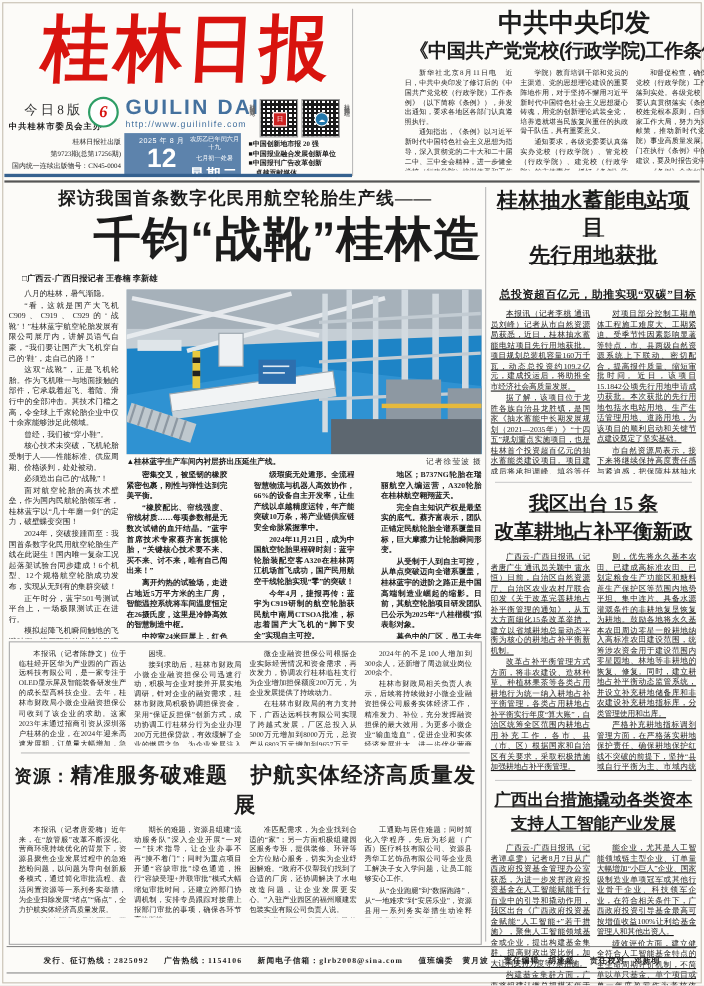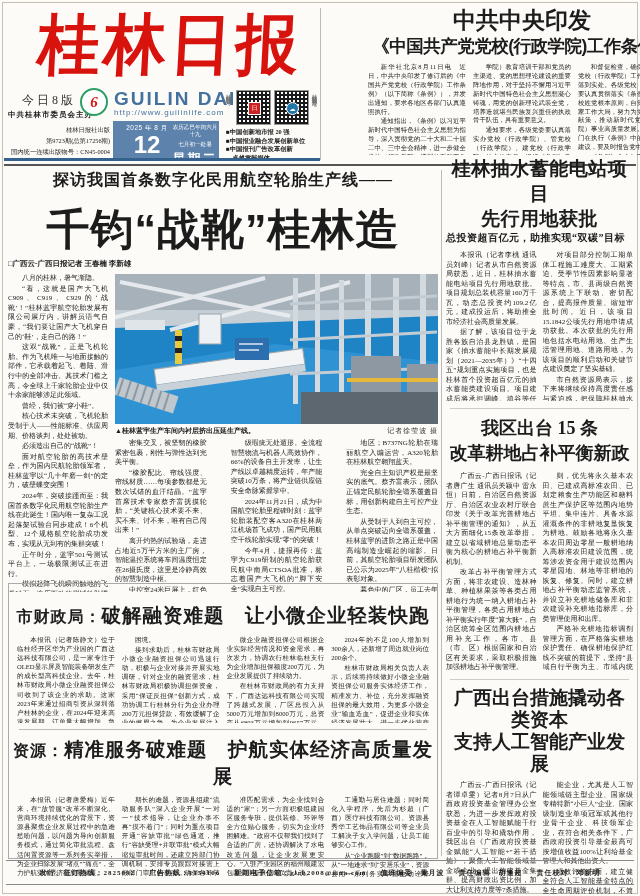--- a/index.html
+++ b/index.html
@@ -51,60 +51,60 @@
   
   .tr-article{position:absolute;left:340px;top:6px;width:308px;height:152px;margin-left:28px;}
   .tr-t1{font-size:23px;font-weight:900;text-align:center;font-family:"Liberation Sans",sans-serif;line-height:28px;}
   .tr-t2{font-size:17.5px;font-weight:900;text-align:center;font-family:"Liberation Sans",sans-serif;line-height:24px;letter-spacing:-0.5px;}
   .tr-body{display:flex;gap:7px;height:92px;margin-top:5px;overflow:hidden;}
   .tr-body .col p{font-size:6.4px;line-height:8.9px;}
 
   
   .main-block{position:absolute;left:8px;top:170px;width:430px;height:410px;}
   .kicker{text-align:center;font-size:16px;font-weight:bold;letter-spacing:1px;}
-  .main-headline{text-align:center;font-size:43px;font-weight:900;font-family:"Liberation Sans",sans-serif;
-    letter-spacing:1px;line-height:50px;margin-top:13px;}
-  .byline{font-size:7.5px;font-weight:bold;margin-top:5px;margin-left:0;}
+  .main-headline{text-align:right;font-size:43px;font-weight:900;font-family:"Liberation Sans",sans-serif;
+    letter-spacing:1px;line-height:50px;margin-top:2px;}
+  .byline{font-size:7.5px;font-weight:bold;margin-top:5px;margin-left:12px;}
   .main-content{display:flex;gap:7px;margin-top:5px;height:318px;overflow:hidden;}
   .main-col1{width:100px;flex:none;overflow:hidden;}
   .main-col1 p,.under-cols .col p{font-size:7px;line-height:9.6px;}
   .main-right{flex:1;display:flex;flex-direction:column;}
   .photo{width:100%;height:150px;background:#9fb2bd;overflow:hidden;flex:none;}
   .caption{display:flex;justify-content:space-between;font-size:7px;height:13px;
     align-items:center;flex:none;}
   .caption .cap{font-weight:bold;text-indent:0;}
   .caption .credit{letter-spacing:1px;color:#333;}
-  .under-cols{display:flex;gap:24px;flex:1;overflow:hidden;margin-top:2px;}
+  .under-cols{display:flex;gap:24px;flex:1;overflow:hidden;margin-top:2px;font-weight:bold;}
 
   
   .box-section{position:absolute;left:8px;top:583px;width:428px;height:274px;border:1px solid #aaa;}
   .banner{position:absolute;left:50%;top:-12px;transform:translateX(-50%);background:#ce1b19;color:#fff;
     font-size:12.5px;font-weight:bold;font-family:"Liberation Sans",sans-serif;
     padding:4px 14px;letter-spacing:2px;white-space:nowrap;}
   .cz-headline{text-align:center;margin-top:18px;letter-spacing:1px;}
   .cz-headline .pre{font-size:16px;font-weight:bold;}
   .cz-headline .big{font-size:19.5px;font-weight:900;}
   .box-body{display:flex;gap:7px;margin:6px 8px 0;height:88px;overflow:hidden;}
   .box-body .col p{font-size:6.6px;line-height:9.1px;}
   .box-divider{margin:6px 10px;border-top:1px solid #bbb;}
   .zy-headline{text-align:center;letter-spacing:1px;}
   .zy-headline .pre{font-size:16px;font-weight:bold;}
   .zy-headline .big{font-size:19.5px;font-weight:900;}
   .box-body2{display:flex;gap:7px;margin:5px 8px 0;height:84px;overflow:hidden;}
   .box-body2 .col p{font-size:6.6px;line-height:9.1px;}
 
   
-  .sidebar{position:absolute;left:446px;top:156px;width:187px;height:688px;}
+  .sidebar{position:absolute;left:446px;top:170px;width:187px;height:688px;text-decoration:underline;}
   .sb-title{text-align:center;font-weight:900;font-size:19px;line-height:25px;letter-spacing:0.5px;}
-  .sb-subhead{text-align:left;font-weight:bold;font-size:10px;margin-top:0;letter-spacing:0.5px;}
+  .sb-subhead{text-align:right;font-weight:bold;font-size:10px;margin-top:16px;letter-spacing:0.5px;}
   .sb-body{display:flex;gap:6px;margin-top:6px;overflow:hidden;}
   .sb-body .col p{font-size:7px;line-height:9.5px;}
   .sb-hr{border-top:1px solid #ccc;margin:7px 4px;}
   .sb-title2{text-align:center;font-weight:900;font-size:18px;line-height:25px;}
-  .sb-title3{text-align:center;font-weight:900;font-size:19px;line-height:22px;}
+  .sb-title3{text-align:center;font-weight:900;font-size:15px;line-height:22px;}
   .h150{height:150px;} .h200{height:200px;} .h158{height:158px;}
 
   
   .footer{position:absolute;left:6px;top:860px;width:628px;height:23px;border-top:1px solid #888;
     border-bottom:1px solid #888;display:flex;align-items:center;justify-content:center;gap:14px;}
   .footer span{font-size:7px;font-weight:bold;letter-spacing:1px;white-space:nowrap;}
 
   .col{flex:1;overflow:hidden;}
 </style>
 </head>
@@ -271,33 +271,30 @@
               <p>中控室24米巨屏上，红色热力图实时跳动，设备负载一目了然。工作人员轻点鼠标，全流程尽在掌握。</p>
             </div>
           <div class="col">
               <p>级瑕疵无处遁形。全流程智慧物流与机器人高效协作，66%的设备自主开发率，让生产线以卓越精度运转，年产能突破10万条，将产业链供应链安全命脉紧握掌中。</p>
               <p>2024年11月21日，成为中国航空轮胎里程碑时刻：蓝宇轮胎装配空客A320在桂林两江机场首飞成功，国产民用航空干线轮胎实现“零”的突破！</p>
               <p>今年4月，捷报再传：蓝宇为C919研制的航空轮胎获民航中南局CTSOA批准，标志着国产大飞机的“脚下安全”实现自主可控。</p>
               <p>如今，蓝宇自主研发的“战靴”可覆盖国内80%民航机队需求，C909轮胎全面进入南航、国航、东航，并辐射至印尼等东南亚</p>
             </div>
           <div class="col">
               <p>地区；B737NG轮胎在瑞丽航空入编运营，A320轮胎在桂林航空翱翔蓝天。</p>
-              <p>完全自主知识产权是最坚实的底气。蔡齐富表示，团队正锚定民航轮胎全谱系覆盖目标，用创新构建自主可控产业生态。</p>
+              <p>完全自主知识产权是最坚实的底气。蔡齐富表示，团队正锚定民航轮胎全谱系覆盖目标，巨大摩擦力让轮胎瞬间形变。</p>
               <p>从受制于人到自主可控，从单点突破迈向全谱系覆盖，桂林蓝宇的进阶之路正是中国高端制造业崛起的缩影。日前，其航空轮胎项目研发团队已公示为2025年“八桂楷模”拟表彰对象。</p>
               <p>暮色中的厂区，员工去年栽下的桃李已枝繁叶茂，新芽悄然探向二期工地。待来年春风吹度，满树芳菲将见证：中国航空轮胎的智造之路，正以自强底气，在这片沃土自成疆域，书写国产“战靴”新传奇！</p>
             </div>
         </div>
       </div>
     </div>
   </div>
 
   <div class="box-section">
-    <div class="cz-headline">
-      <span class="pre">市财政局：</span><span class="big">破解融资难题　让小微企业轻装快跑</span>
-    </div>
     <div class="box-body">
       <div class="col">
           <p>本报讯（记者陈静文）位于临桂经开区华为产业园的广西达远科技有限公司，是一家专注于OLED显示屏及智能装备研发生产的成长型高科技企业。去年，桂林市财政局小微企业融资担保公司收到了该企业的求助。这家2023年末通过招商引资从深圳落户桂林的企业，在2024年迎来高速发展期，订单量大幅增加，急需扩大生产规模、扩充生产线。但由于短期内流动资金短缺，且因抵押物不足无法达到银行贷款条件，企业陷入融资</p>
         </div>
       <div class="col">
           <p>困境。</p>
           <p>接到求助后，桂林市财政局小微企业融资担保公司迅速行动，积极与企业对接并开展实地调研，针对企业的融资需求，桂林市财政局积极协调担保资金，采用“保证反担保”创新方式，成功协调工行桂林分行为企业办理200万元担保贷款，有效缓解了企业的燃眉之急，为企业发展注入了“强心剂”。</p>
         </div>
       <div class="col">
           <p>微企业融资担保公司根据企业实际经营情况和资金需求，再次发力，协调农行桂林临桂支行为企业增加担保额度200万元，为企业发展提供了持续动力。</p>
@@ -365,21 +362,21 @@
     <div class="sb-hr"></div>
     <div>
       <div class="sb-title3">广西出台措施撬动各类资本</div>
       <div class="sb-title3">支持人工智能产业发展</div>
       <div class="sb-body h158">
         <div class="col">
             <p>广西云-广西日报讯（记者谭卓雯）记者8月7日从广西政府投资基金管理办公室获悉，为进一步发挥政府投资基金在人工智能赋能千行百业中的引导和撬动作用，我区出台《广西政府投资基金赋能“人工智能+”若干措施》，聚焦人工智能领域基金或企业，提出构建基金集群、提高财政出资比例，加大让利支持力度等7条措施。</p>
             <p>构建基金集群方面，广西将组建认缴总规模不低于100亿元的广西人工智能产业基金，同步推动设立骨干企业数智化转型升级基金、科创与产业投资基金、专项并购基金三大类功能基金。</p>
           </div>
         <div class="col">
-            <p>能企业，尤其是人工智能领域链主型企业、国家级专精特新“小巨人”企业、国家级制造业单项冠军或其他行业骨干企业、科技领军企业，在符合相关条件下，广西政府投资引导基金最高可按增值收益100%让利给基金管理人和其他出资人。</p>
+            <p>能企业，尤其是人工智能领域链主型企业、订单量大幅增加“小巨人”企业、国家级制造业单项冠军或其他行业骨干企业、科技领军企业，在符合相关条件下，广西政府投资引导基金最高可按增值收益100%让利给基金管理人和其他出资人。</p>
             <p>绩效评价方面，建立健全符合人工智能基金特点的全生命周期评价机制，不简单以单只基金、单个项目或单一年度盈亏作为考核依据。</p>
           </div>
       </div>
     </div>
   </div>
 
   <div class="footer">
       <span>发行、征订热线：2825092</span>
       <span>广告热线：1154106</span>
       <span>新闻电子信箱：glrb2008@sina.com</span>

